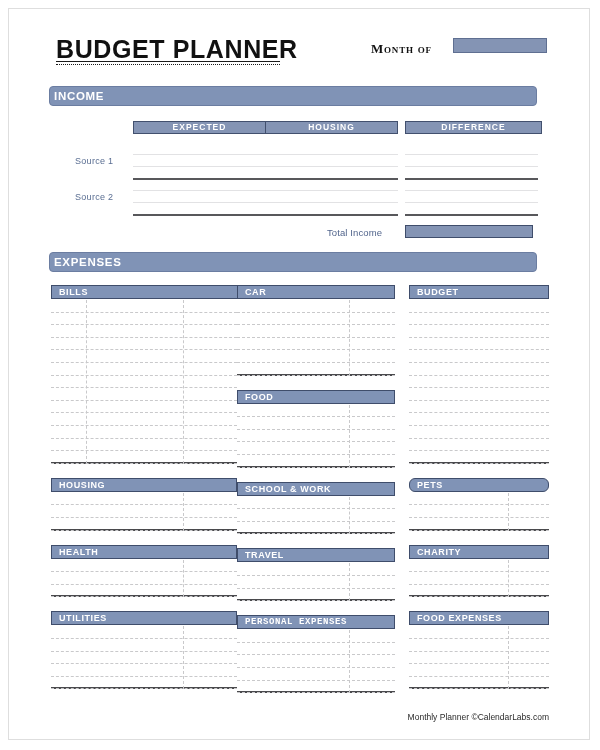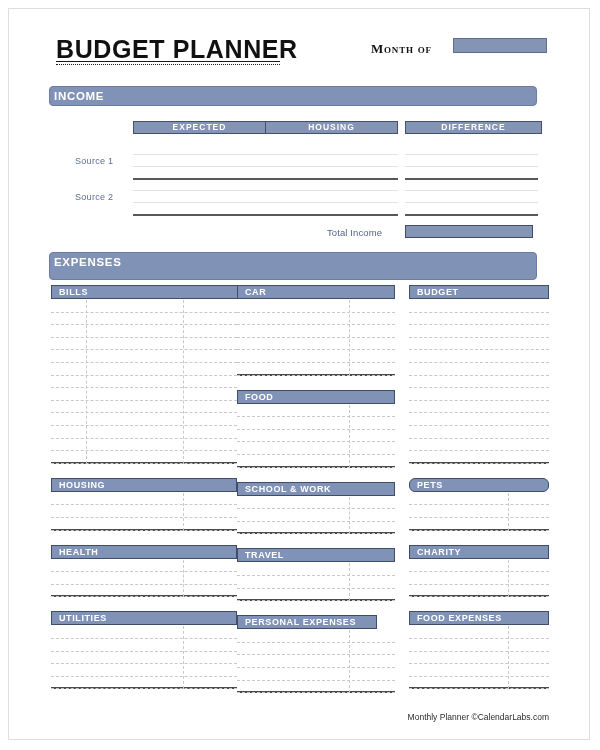--- a/index.html
+++ b/index.html
@@ -241,21 +241,21 @@
       </div>
       <div class="fill-lines" style="left: 396px; top: 170px; width: 133px;">
         <div class="ln"></div>
         <div class="ln"></div>
         <div class="ln last"></div>
       </div>
       <div class="total-label" style="left: 318px; top: 218px;">Total Income</div>
       <div class="total-box" style="left: 396px; top: 216px;"></div>
     </div>
 
-  <div class="banner" style="left:40px; top:243px; width:488px; height:28px; line-height:18px;">EXPENSES</div>
+  <div class="banner" style="left:40px; top:243px; width:488px; height:20px; line-height:18px;">EXPENSES</div>
 
   <div id="expense-area">
       <div class="blk" style="left: 42px; top: 276px; width: 186px;">
         <div class="blk-head" style="width: 192px;">BILLS</div>
         <div class="blk-body" style="top: 15px; width: 186px; height: 163.8px;">
           <div class="row" style="height: 12.6px;"></div>
           <div class="row" style="height: 12.6px;"></div>
           <div class="row" style="height: 12.6px;"></div>
           <div class="row" style="height: 12.6px;"></div>
           <div class="row" style="height: 12.6px;"></div>
@@ -335,21 +335,21 @@
       <div class="blk" style="left: 228px; top: 539.4px; width: 158px;">
         <div class="blk-head" style="width: 158px;">TRAVEL</div>
         <div class="blk-body" style="top: 15px; width: 158px; height: 37.8px;">
           <div class="row" style="height: 12.6px;"></div>
           <div class="row" style="height: 12.6px;"></div>
           <div class="row" style="height: 12.6px;"></div>
           <div class="vdiv" style="left: 112px; height: 37.8px;"></div>
         </div>
       </div>
       <div class="blk" style="left: 228px; top: 606.2px; width: 158px;">
-        <div class="blk-head" style="width: 140px;">PERSONAL EXPENSES</div>
+        <div class="blk-head" style="width: 158px; font-family: Liberation Mono, monospace;">PERSONAL EXPENSES</div>
         <div class="blk-body" style="top: 15px; width: 158px; height: 63px;">
           <div class="row" style="height: 12.6px;"></div>
           <div class="row" style="height: 12.6px;"></div>
           <div class="row" style="height: 12.6px;"></div>
           <div class="row" style="height: 12.6px;"></div>
           <div class="row" style="height: 12.6px;"></div>
           <div class="vdiv" style="left: 112px; height: 63px;"></div>
         </div>
       </div>
       <div class="blk" style="left: 400px; top: 276px; width: 140px;">

